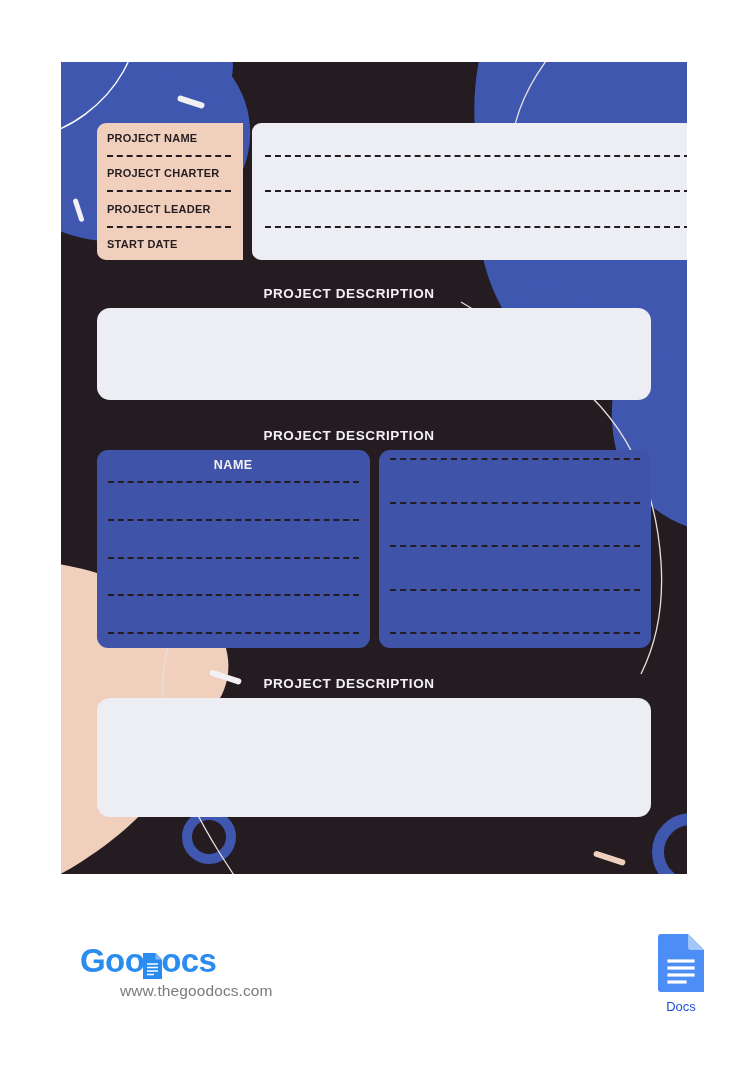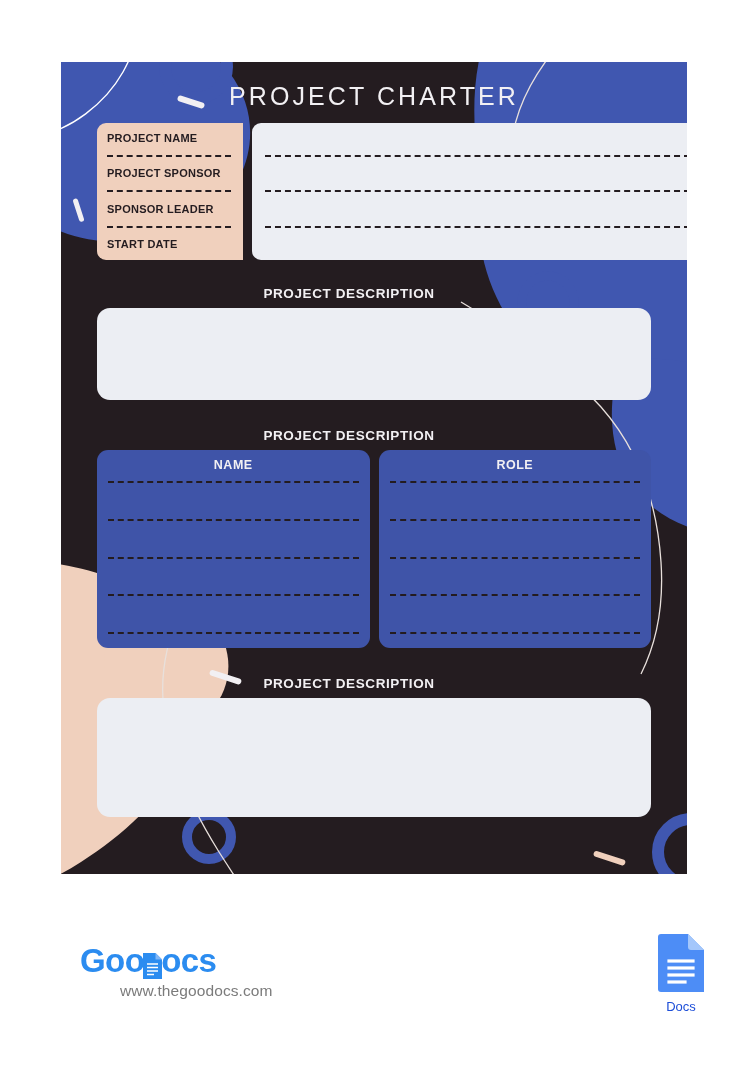--- a/index.html
+++ b/index.html
@@ -262,29 +262,28 @@
       <path fill="none" stroke="#e8e0dc" stroke-width="1.3" d="M 120 548 C 104 582 98 620 104 658 C 110 700 130 745 158 790
                C 172 812 182 826 188 838"></path>
 
       <rect x="116" y="37" width="28" height="6" rx="3" fill="#f2f0f3" transform="rotate(18 130 40)"></rect>
       <rect x="6" y="146" width="24" height="5" rx="2.5" fill="#f2f0f3" transform="rotate(72 18 148)"></rect>
       <rect x="148" y="612" width="33" height="6" rx="3" fill="#f2f0f3" transform="rotate(18 164 615)"></rect>
       <rect x="532" y="793" width="33" height="6" rx="3" fill="#f0d0bd" transform="rotate(18 548 796)"></rect>
     </g>
   </svg>
 
-  <div id="title">PROJECT CHARTER</div>
 
   <div id="info-block">
     <div id="info-labels">
       <div class="info-label">PROJECT NAME</div>
       <div class="label-sep"></div>
-      <div class="info-label">PROJECT SPONSOR</div>
+      <div class="info-label">PROJECT CHARTER</div>
       <div class="label-sep"></div>
-      <div class="info-label">SPONSOR LEADER</div>
+      <div class="info-label">PROJECT LEADER</div>
       <div class="label-sep"></div>
       <div class="info-label">START DATE</div>
     </div>
     <div id="info-fields">
       <div class="field-spacer"></div>
       <div class="field-line"></div>
       <div class="field-spacer"></div>
       <div class="field-line"></div>
       <div class="field-spacer"></div>
       <div class="field-line"></div>
@@ -301,21 +300,20 @@
       <div class="team-col-head">NAME</div>
       <div class="team-lines">
         <div class="team-line"></div>
         <div class="team-line"></div>
         <div class="team-line"></div>
         <div class="team-line"></div>
         <div class="team-line"></div>
       </div>
     </div>
     <div class="team-col">
-      <div class="team-col-head">ROLE</div>
       <div class="team-lines">
         <div class="team-line"></div>
         <div class="team-line"></div>
         <div class="team-line"></div>
         <div class="team-line"></div>
         <div class="team-line"></div>
       </div>
     </div>
   </div>
 

